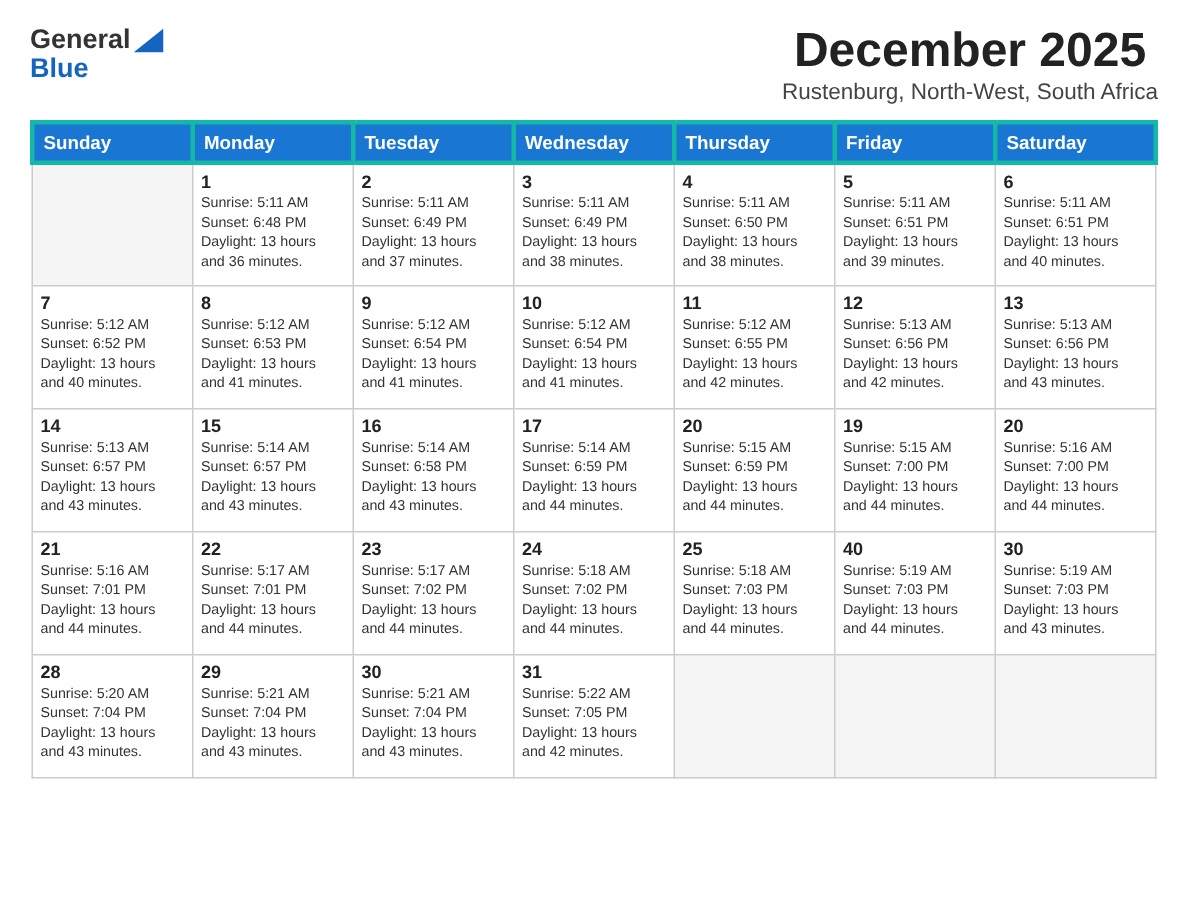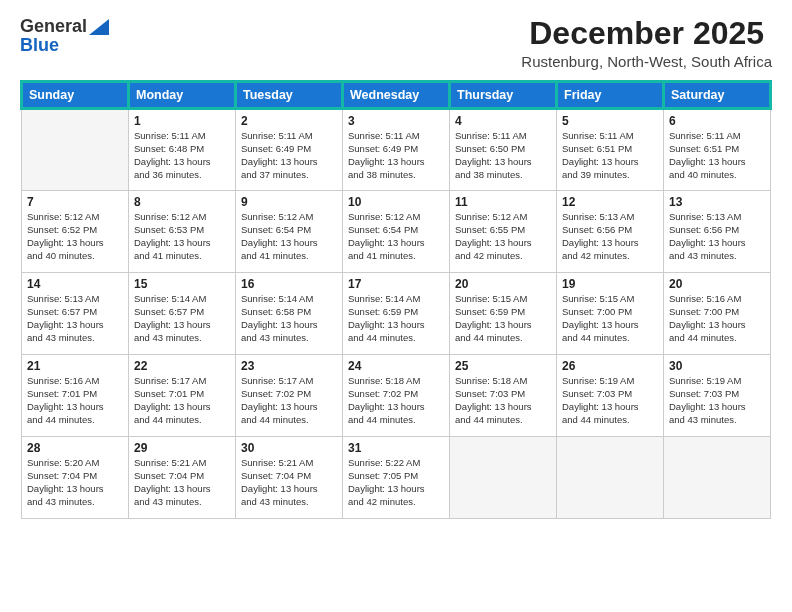--- a/index.html
+++ b/index.html
@@ -220,21 +220,21 @@
           </td>
           <td>
             <span class="day-number">24</span>
             <div class="cell-text">Sunrise: 5:18 AM<br>Sunset: 7:02 PM<br>Daylight: 13 hours<br>and 44 minutes.</div>
           </td>
           <td>
             <span class="day-number">25</span>
             <div class="cell-text">Sunrise: 5:18 AM<br>Sunset: 7:03 PM<br>Daylight: 13 hours<br>and 44 minutes.</div>
           </td>
           <td>
-            <span class="day-number">26</span>
+            <span class="day-number">40</span>
             <div class="cell-text">Sunrise: 5:19 AM<br>Sunset: 7:03 PM<br>Daylight: 13 hours<br>and 44 minutes.</div>
           </td>
           <td>
             <span class="day-number">30</span>
             <div class="cell-text">Sunrise: 5:19 AM<br>Sunset: 7:03 PM<br>Daylight: 13 hours<br>and 43 minutes.</div>
           </td>
         </tr>
         <tr class="week-row">
           <td>
             <span class="day-number">28</span>

